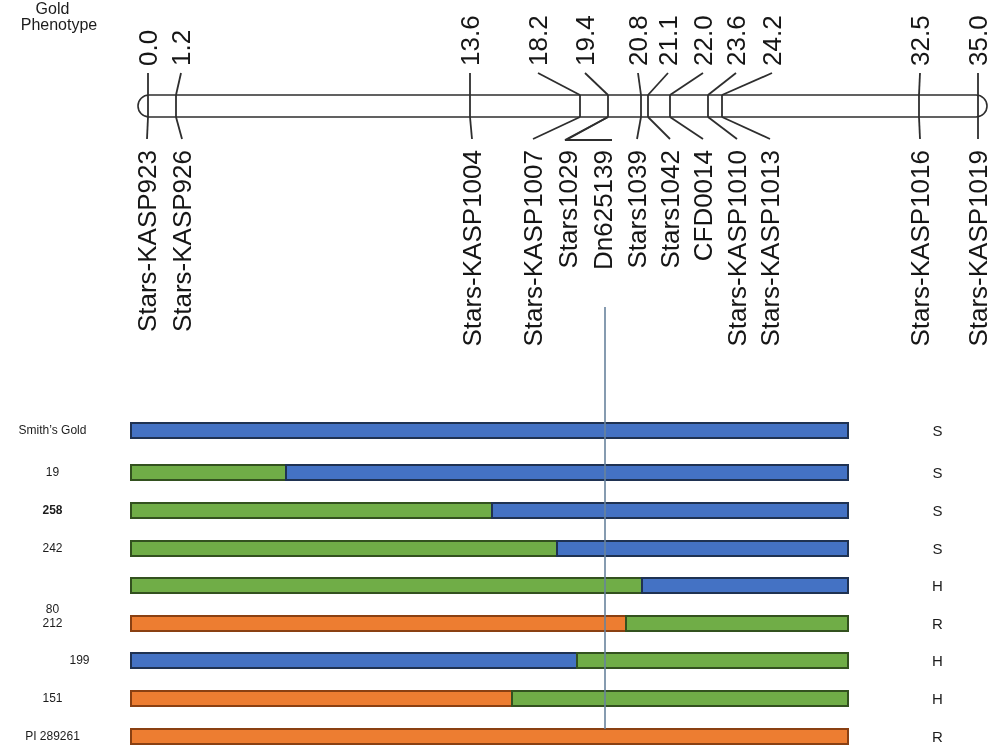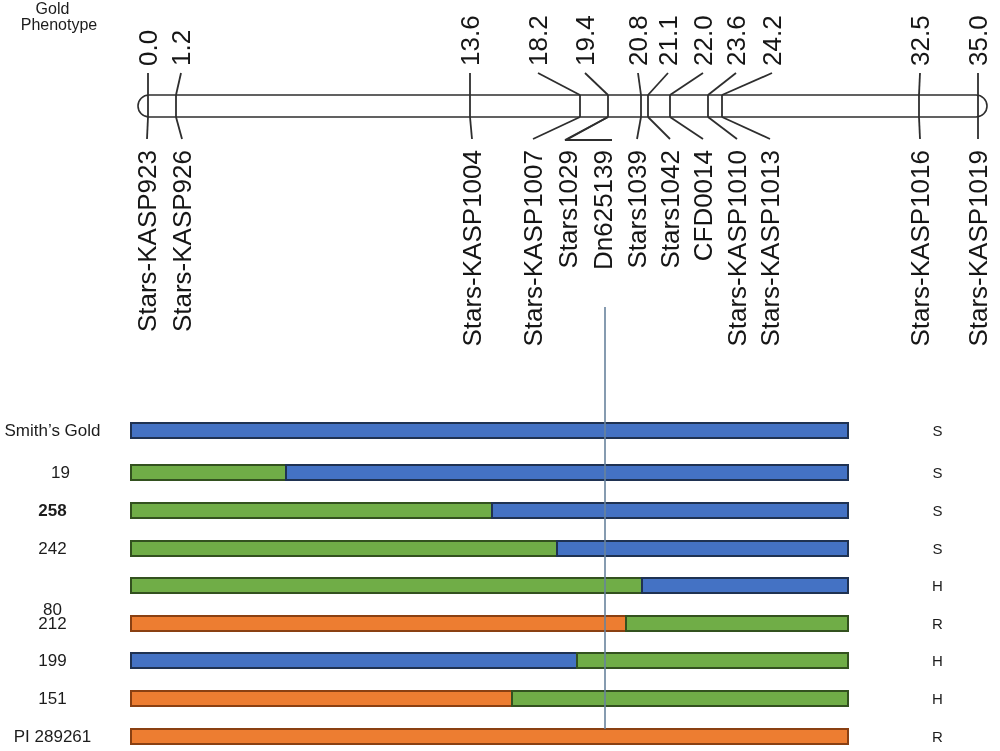--- a/index.html
+++ b/index.html
@@ -3,21 +3,21 @@
 <meta charset="utf-8">
 <style>
   html,body{margin:0;padding:0;background:#fff;}
   #fig{position:relative;width:1000px;height:751px;background:#fff;overflow:hidden;
        font-family:"Liberation Sans",sans-serif;}
   #map-svg{position:absolute;left:0;top:0;}
   #map-svg text{font-family:"Liberation Sans",sans-serif;font-size:26px;fill:#161616;}
   .hdr{position:absolute;font-size:16px;color:#1c1c1c;text-align:center;}
   #line-header{left:0;top:394;width:105px;}
   #phenotype-header{left:878;top:394;width:118px;margin-top:16px;}
-  .row-label{position:absolute;left:0;width:105px;font-size:17px;color:#1c1c1c;
+  .row-label{position:absolute;left:0;width:105px;font-size:12px;color:#1c1c1c;
              text-align:center;line-height:17px;}
   .pheno{position:absolute;left:905px;width:65px;font-size:15px;color:#1c1c1c;
          text-align:center;line-height:17px;}
   .seg{position:absolute;height:17px;box-sizing:border-box;border:2px solid #000;}
   #highlight-line{position:absolute;width:2px;z-index:5;}
 </style>
 </head>
 <body>
 
 <div id="fig">
@@ -87,41 +87,41 @@
       <text transform="translate(987,150) rotate(-90)" text-anchor="end">Stars-KASP1019</text>
     </svg>
 
   <div class="hdr" id="line-header">Gold</div>
   <div class="hdr" id="phenotype-header">Phenotype</div>
 
   <div id="rows">
       <div class="row-label" style="top: 422px;">Smith’s Gold</div>
       <div class="seg" style="left: 130px; top: 422px; width: 719px; height: 17px; background: rgb(68, 114, 196); border-color: rgb(31, 50, 82);"></div>
       <div class="pheno" style="top: 422px;">S</div>
-      <div class="row-label" style="top: 464px; padding-left: 8px;">19</div>
+      <div class="row-label" style="top: 464px;">19</div>
       <div class="seg" style="left: 130px; top: 464px; width: 157px; height: 17px; background: rgb(112, 173, 71); border-color: rgb(51, 81, 31);"></div>
       <div class="seg" style="left: 285px; top: 464px; width: 564px; height: 17px; background: rgb(68, 114, 196); border-color: rgb(31, 50, 82);"></div>
       <div class="pheno" style="top: 464px;">S</div>
       <div class="row-label" style="top: 502px; font-weight: bold;">258</div>
       <div class="seg" style="left: 130px; top: 502px; width: 363px; height: 17px; background: rgb(112, 173, 71); border-color: rgb(51, 81, 31);"></div>
       <div class="seg" style="left: 491px; top: 502px; width: 358px; height: 17px; background: rgb(68, 114, 196); border-color: rgb(31, 50, 82);"></div>
       <div class="pheno" style="top: 502px;">S</div>
       <div class="row-label" style="top: 540px;">242</div>
       <div class="seg" style="left: 130px; top: 540px; width: 428px; height: 17px; background: rgb(112, 173, 71); border-color: rgb(51, 81, 31);"></div>
       <div class="seg" style="left: 556px; top: 540px; width: 293px; height: 17px; background: rgb(68, 114, 196); border-color: rgb(31, 50, 82);"></div>
       <div class="pheno" style="top: 540px;">S</div>
       <div class="row-label" style="top: 577px; margin-top: 24px;">80</div>
       <div class="seg" style="left: 130px; top: 577px; width: 513px; height: 17px; background: rgb(112, 173, 71); border-color: rgb(51, 81, 31);"></div>
       <div class="seg" style="left: 641px; top: 577px; width: 208px; height: 17px; background: rgb(68, 114, 196); border-color: rgb(31, 50, 82);"></div>
       <div class="pheno" style="top: 577px;">H</div>
       <div class="row-label" style="top: 615px;">212</div>
       <div class="seg" style="left: 130px; top: 615px; width: 497px; height: 17px; background: rgb(237, 125, 49); border-color: rgb(138, 64, 18);"></div>
       <div class="seg" style="left: 625px; top: 615px; width: 224px; height: 17px; background: rgb(112, 173, 71); border-color: rgb(51, 81, 31);"></div>
       <div class="pheno" style="top: 615px;">R</div>
-      <div class="row-label" style="top: 652px;">199</div>
+      <div class="row-label" style="top: 652px; padding-left: 27px;">199</div>
       <div class="seg" style="left: 130px; top: 652px; width: 448px; height: 17px; background: rgb(68, 114, 196); border-color: rgb(31, 50, 82);"></div>
       <div class="seg" style="left: 576px; top: 652px; width: 273px; height: 17px; background: rgb(112, 173, 71); border-color: rgb(51, 81, 31);"></div>
       <div class="pheno" style="top: 652px;">H</div>
       <div class="row-label" style="top: 690px;">151</div>
       <div class="seg" style="left: 130px; top: 690px; width: 383px; height: 17px; background: rgb(237, 125, 49); border-color: rgb(138, 64, 18);"></div>
       <div class="seg" style="left: 511px; top: 690px; width: 338px; height: 17px; background: rgb(112, 173, 71); border-color: rgb(51, 81, 31);"></div>
       <div class="pheno" style="top: 690px;">H</div>
       <div class="row-label" style="top: 728px;">PI 289261</div>
       <div class="seg" style="left: 130px; top: 728px; width: 719px; height: 17px; background: rgb(237, 125, 49); border-color: rgb(138, 64, 18);"></div>
       <div class="pheno" style="top: 728px;">R</div>

